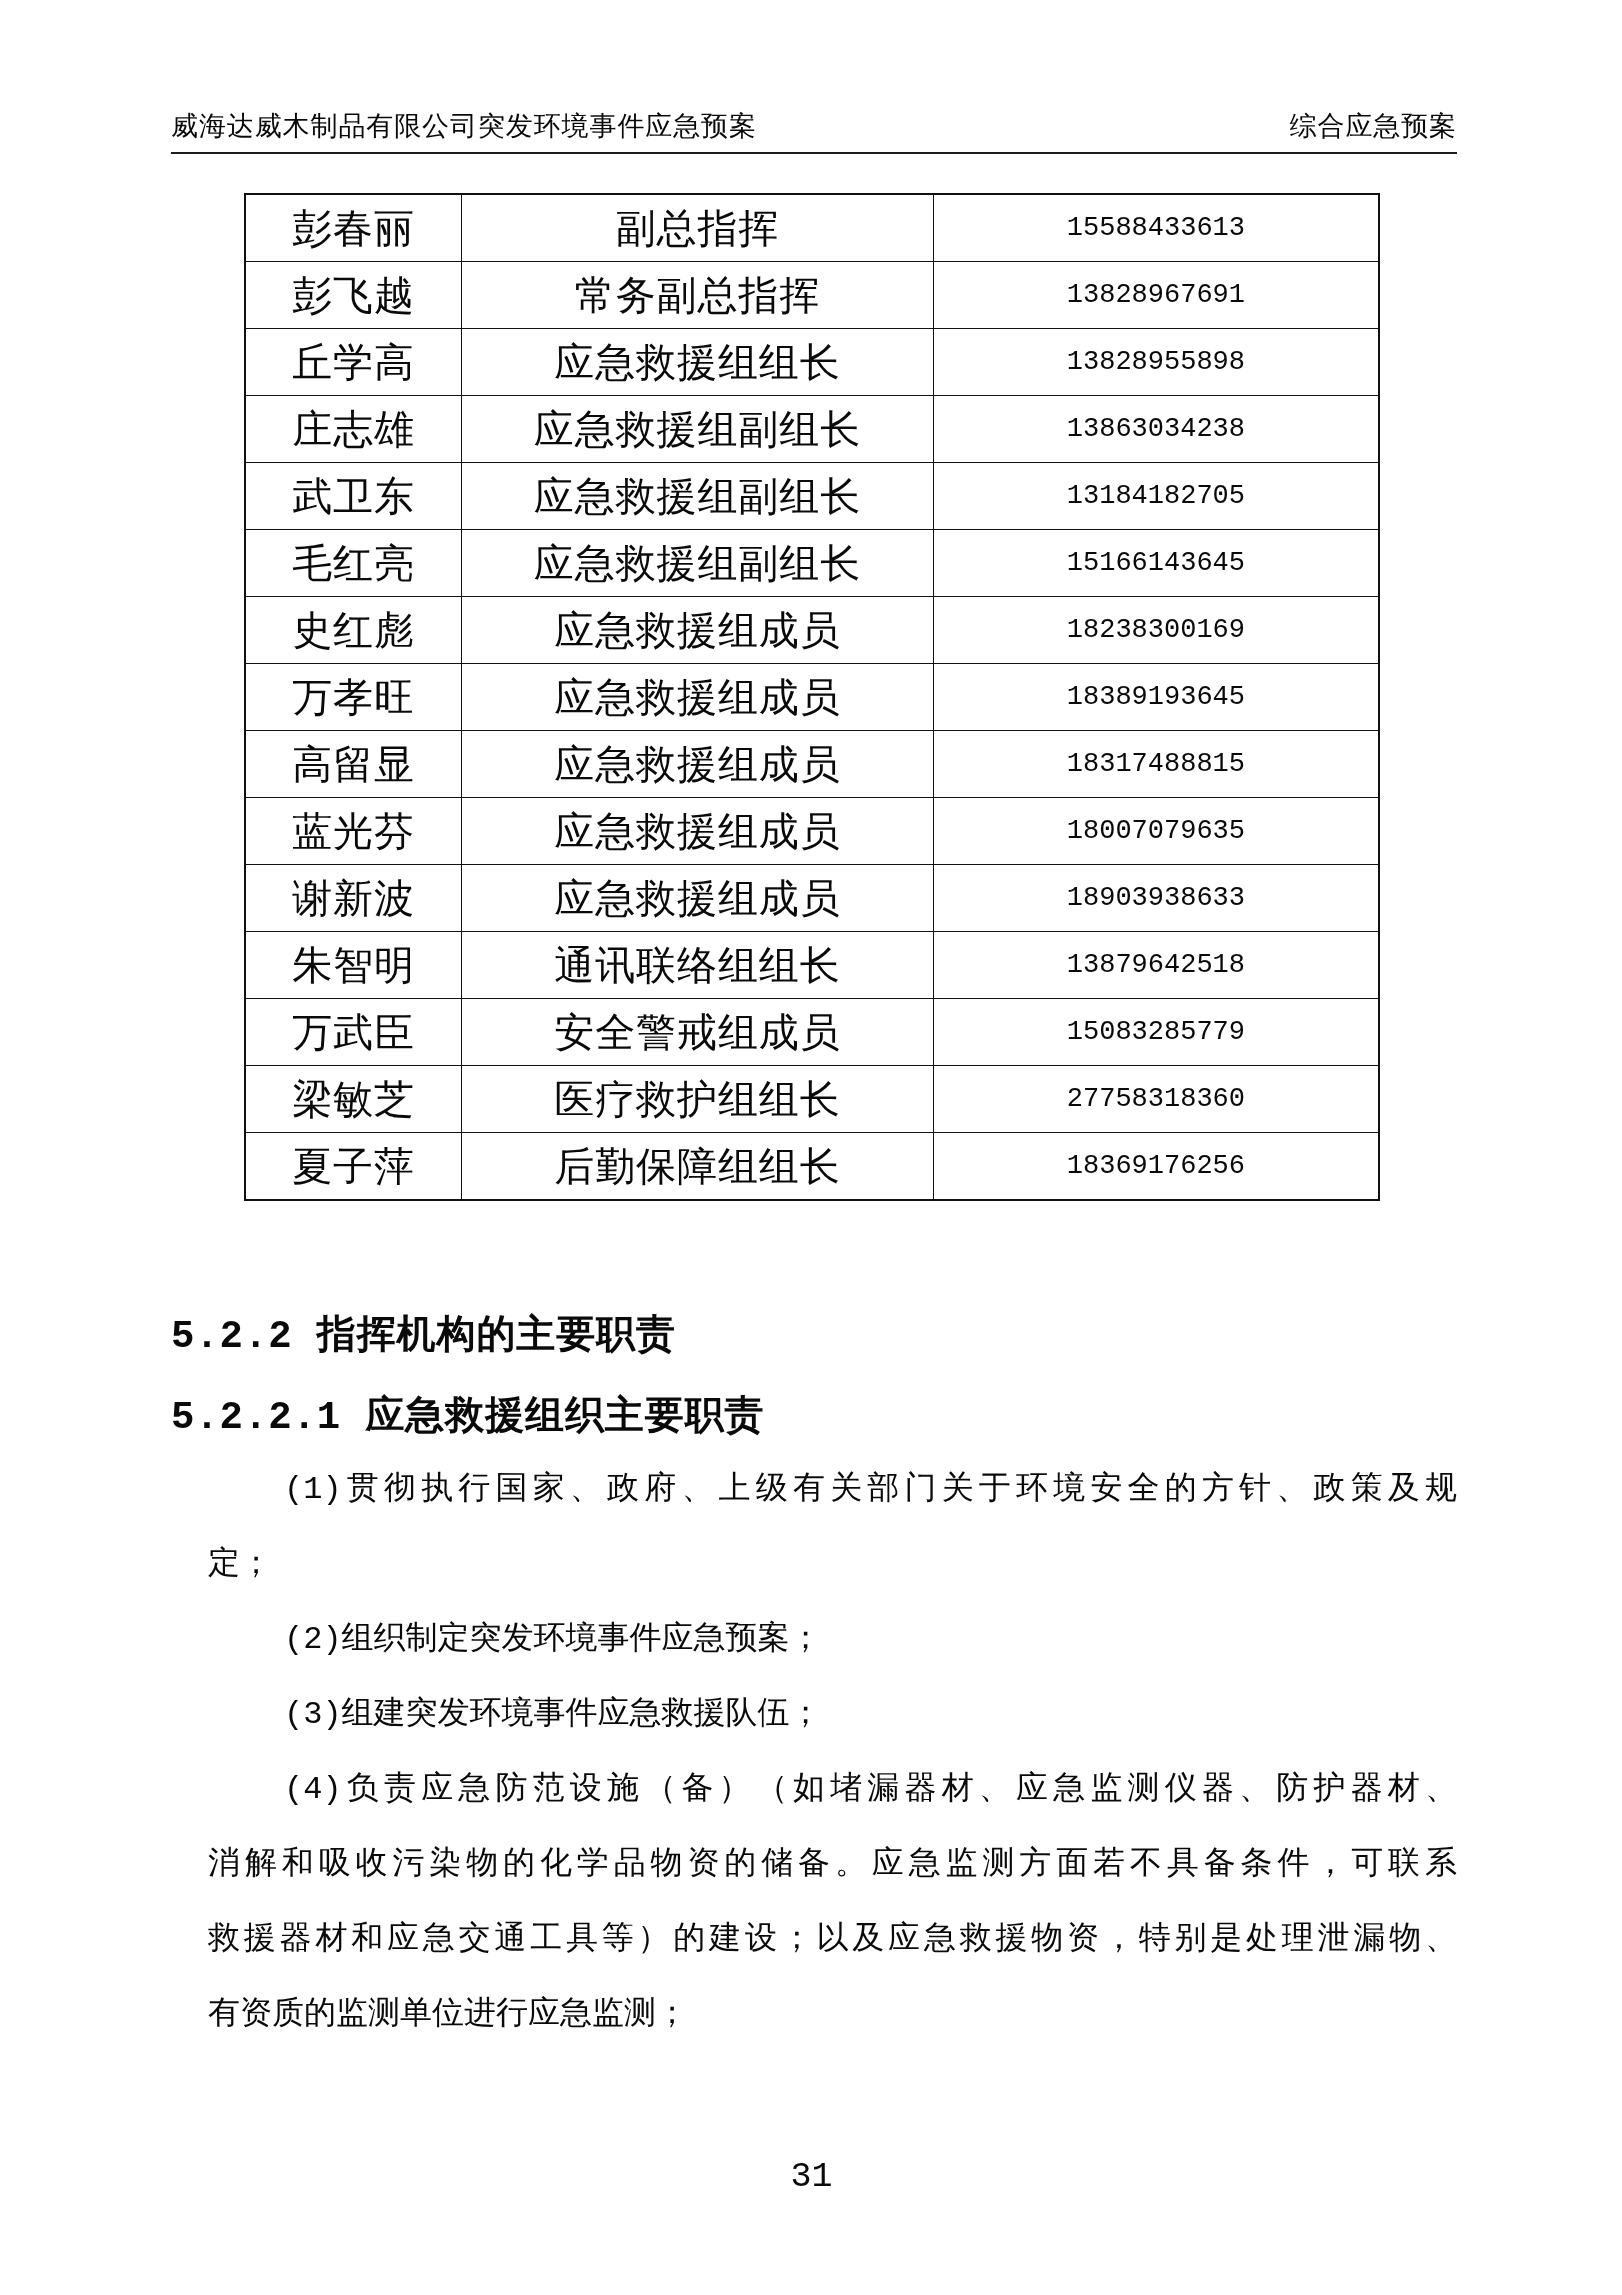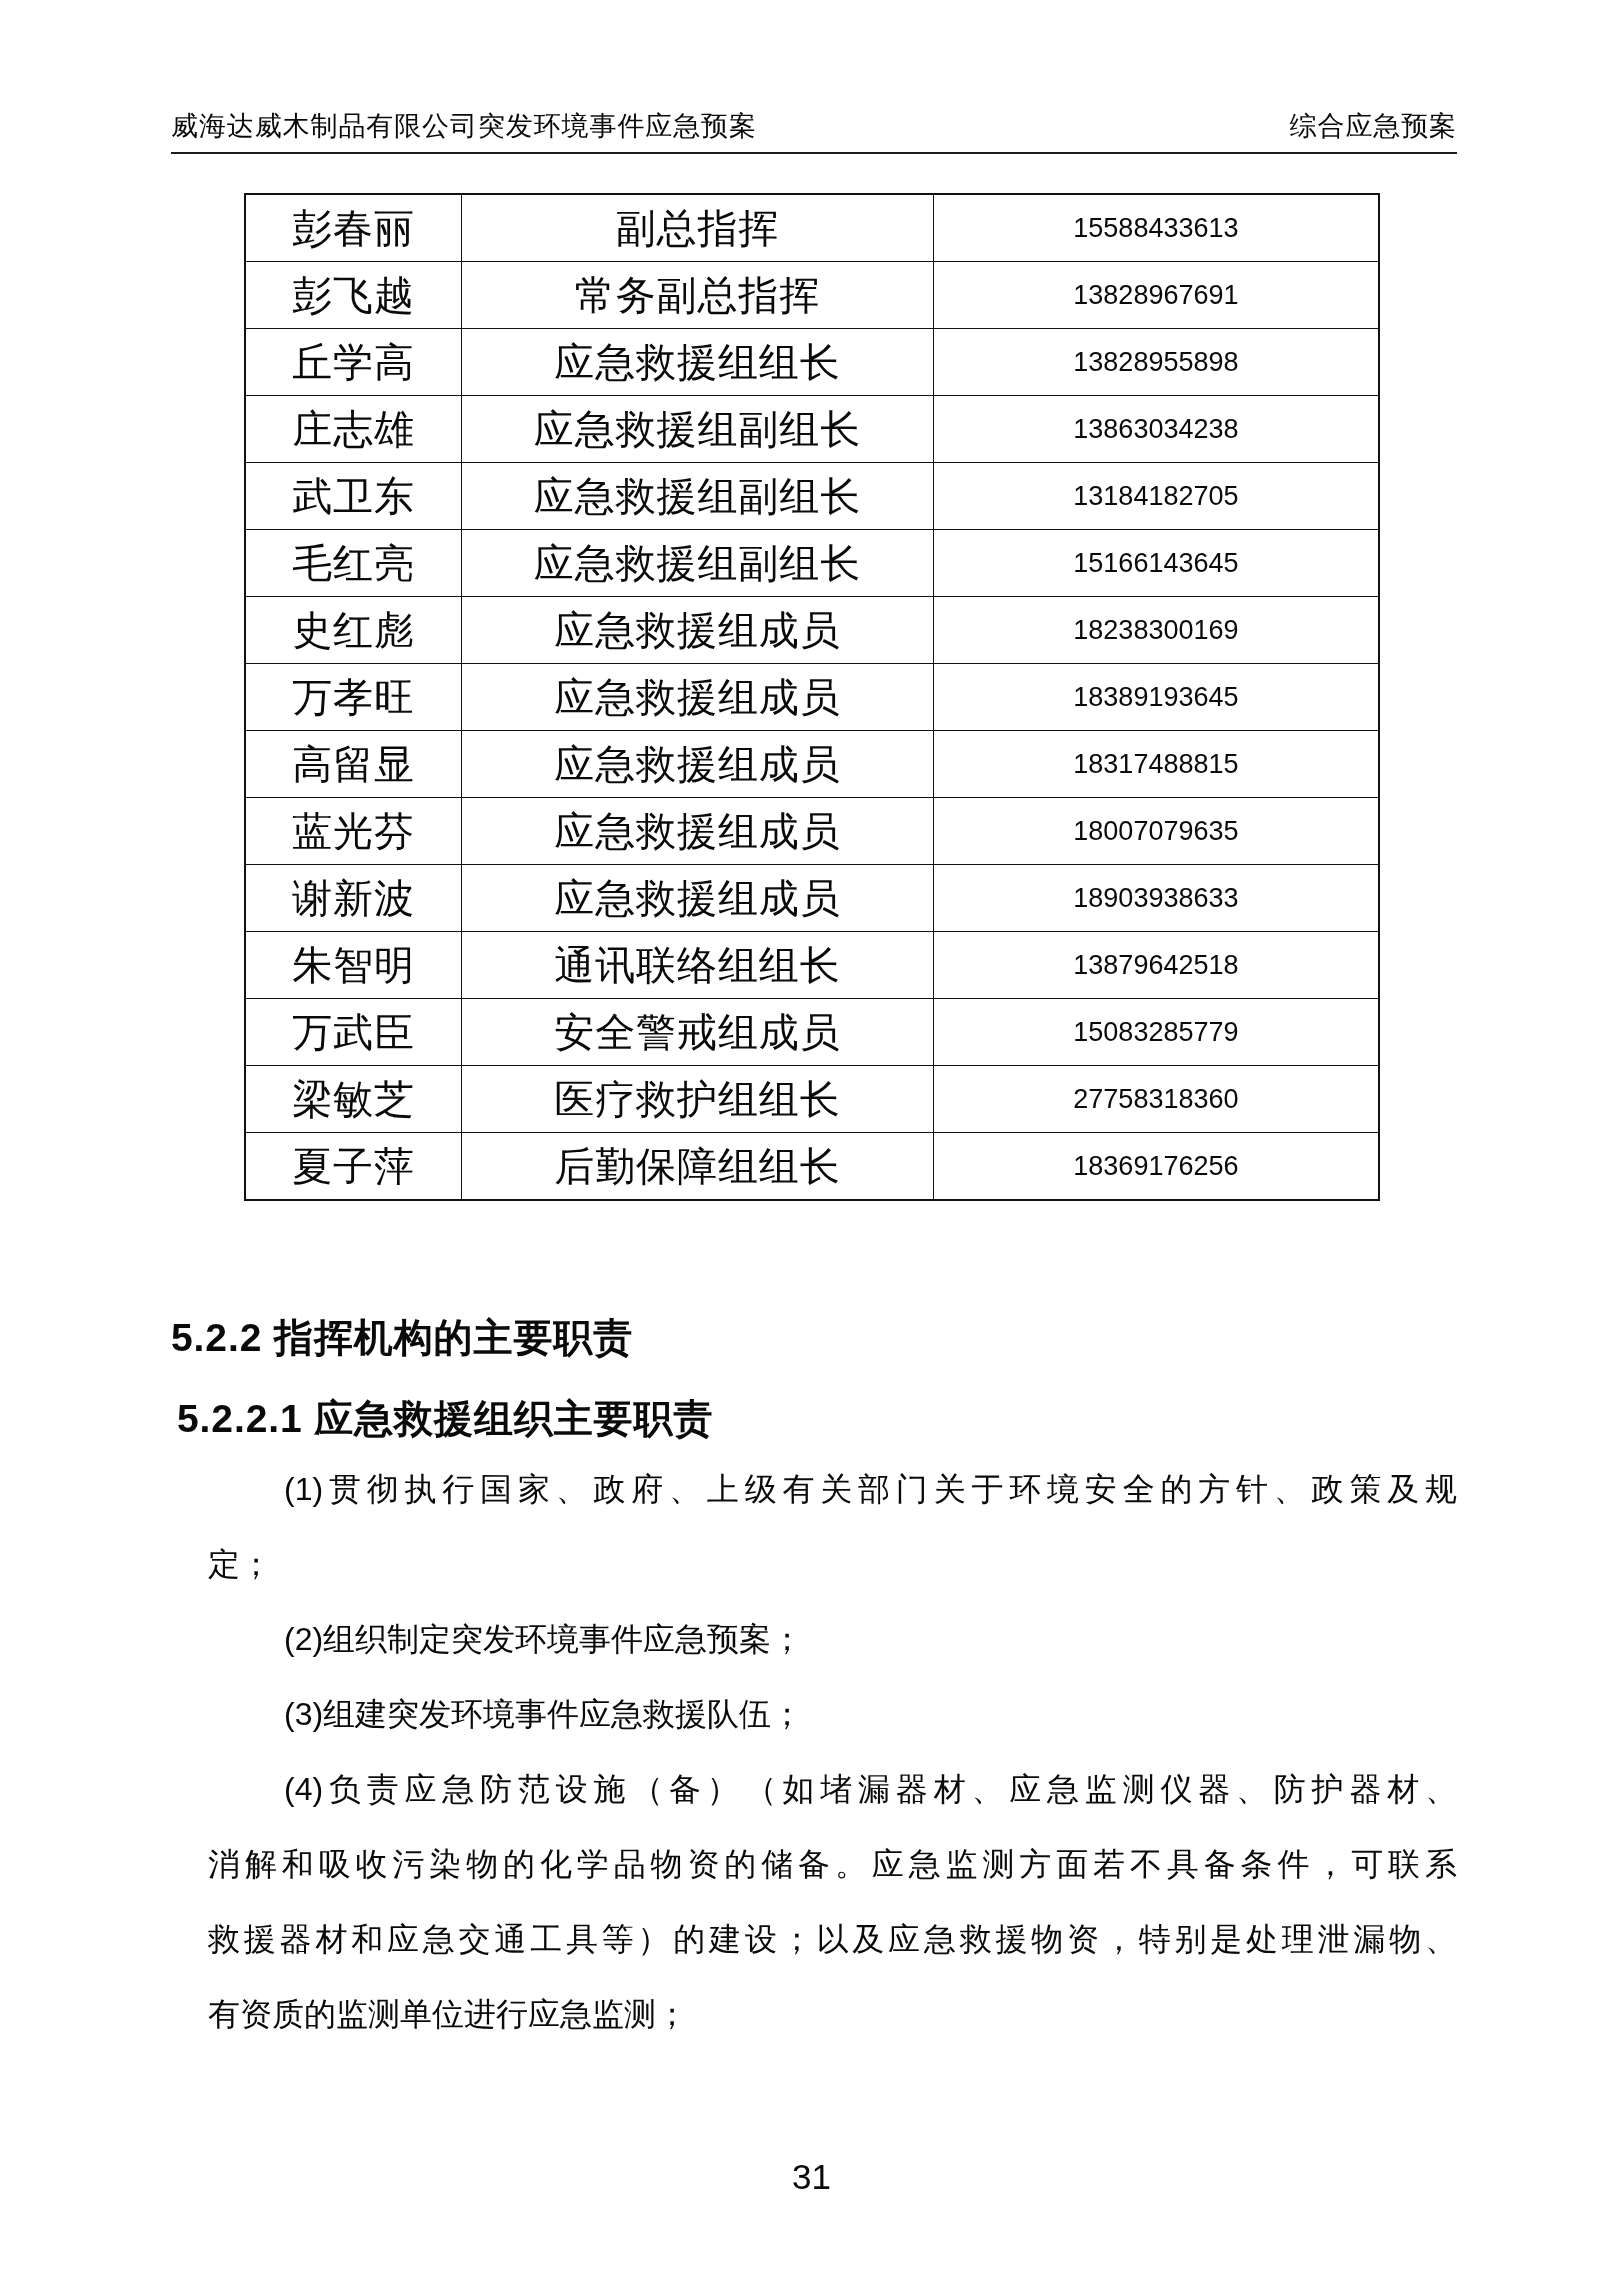--- a/index.html
+++ b/index.html
@@ -1,21 +1,21 @@
 <!DOCTYPE html>
 <html style="font-size:14.5px"><head>
 <meta charset="utf-8">
 <style>
   html,body { margin:0; padding:0; background:#ffffff; }
   .page {
     position:relative;
     width:1623px; height:2296px;
     background:#ffffff;
     color:#0a0a0a;
-    font-family:Liberation Sans, sans-serif;
+    font-family:Liberation Mono, monospace;
     overflow:hidden;
   }
 
   
   .doc-header {
     position:absolute; left:171px; top:109px; width:1286px; height:45px;
     border-bottom:2.7px solid #1c1c1c;
     display:flex; justify-content:space-between; align-items:flex-end;
     padding-bottom:8.2px; box-sizing:border-box;
     font-size:27px; letter-spacing:0.9px; white-space:nowrap;
@@ -39,21 +39,21 @@
   }
   .contact-table td.phone { font-size:27px; letter-spacing:0; }
 
   
   .h1, .h2 {
     position:absolute; left:171px;
     font-size:39px; font-weight:bold; letter-spacing:0.9px;
     line-height:45px; white-space:nowrap;
   }
   .h1 { top:1315px; }
-  .h2 { top:1396px;margin-left:6px; }
+  .h2 { top:1396px; }
 
   
   .body-lines {
     position:absolute; left:171px; top:1452px; width:1286px;
     font-size:32px; line-height:75px;
   }
   .body-lines .line { height:75px; overflow:hidden; white-space:nowrap;margin-left:37px; }
   .body-lines .line.indent { padding-left:76px; box-sizing:border-box; }
   .body-lines .line.fill { white-space:normal; text-align:justify; text-align-last:justify; }
 

